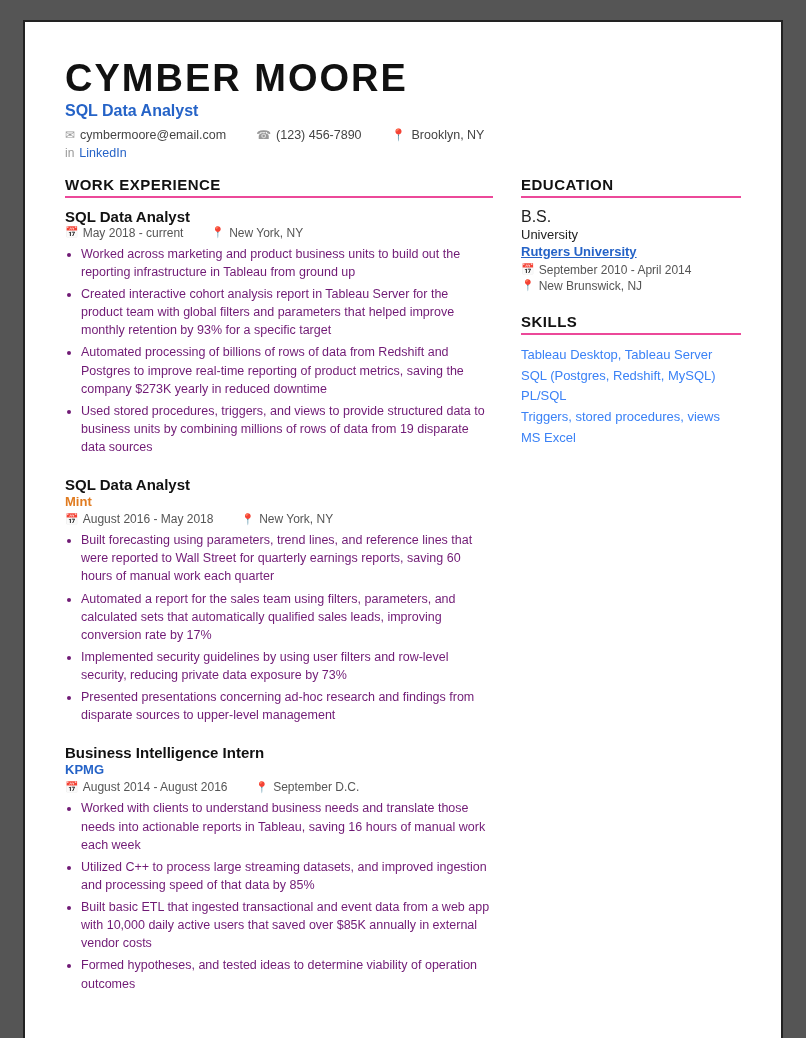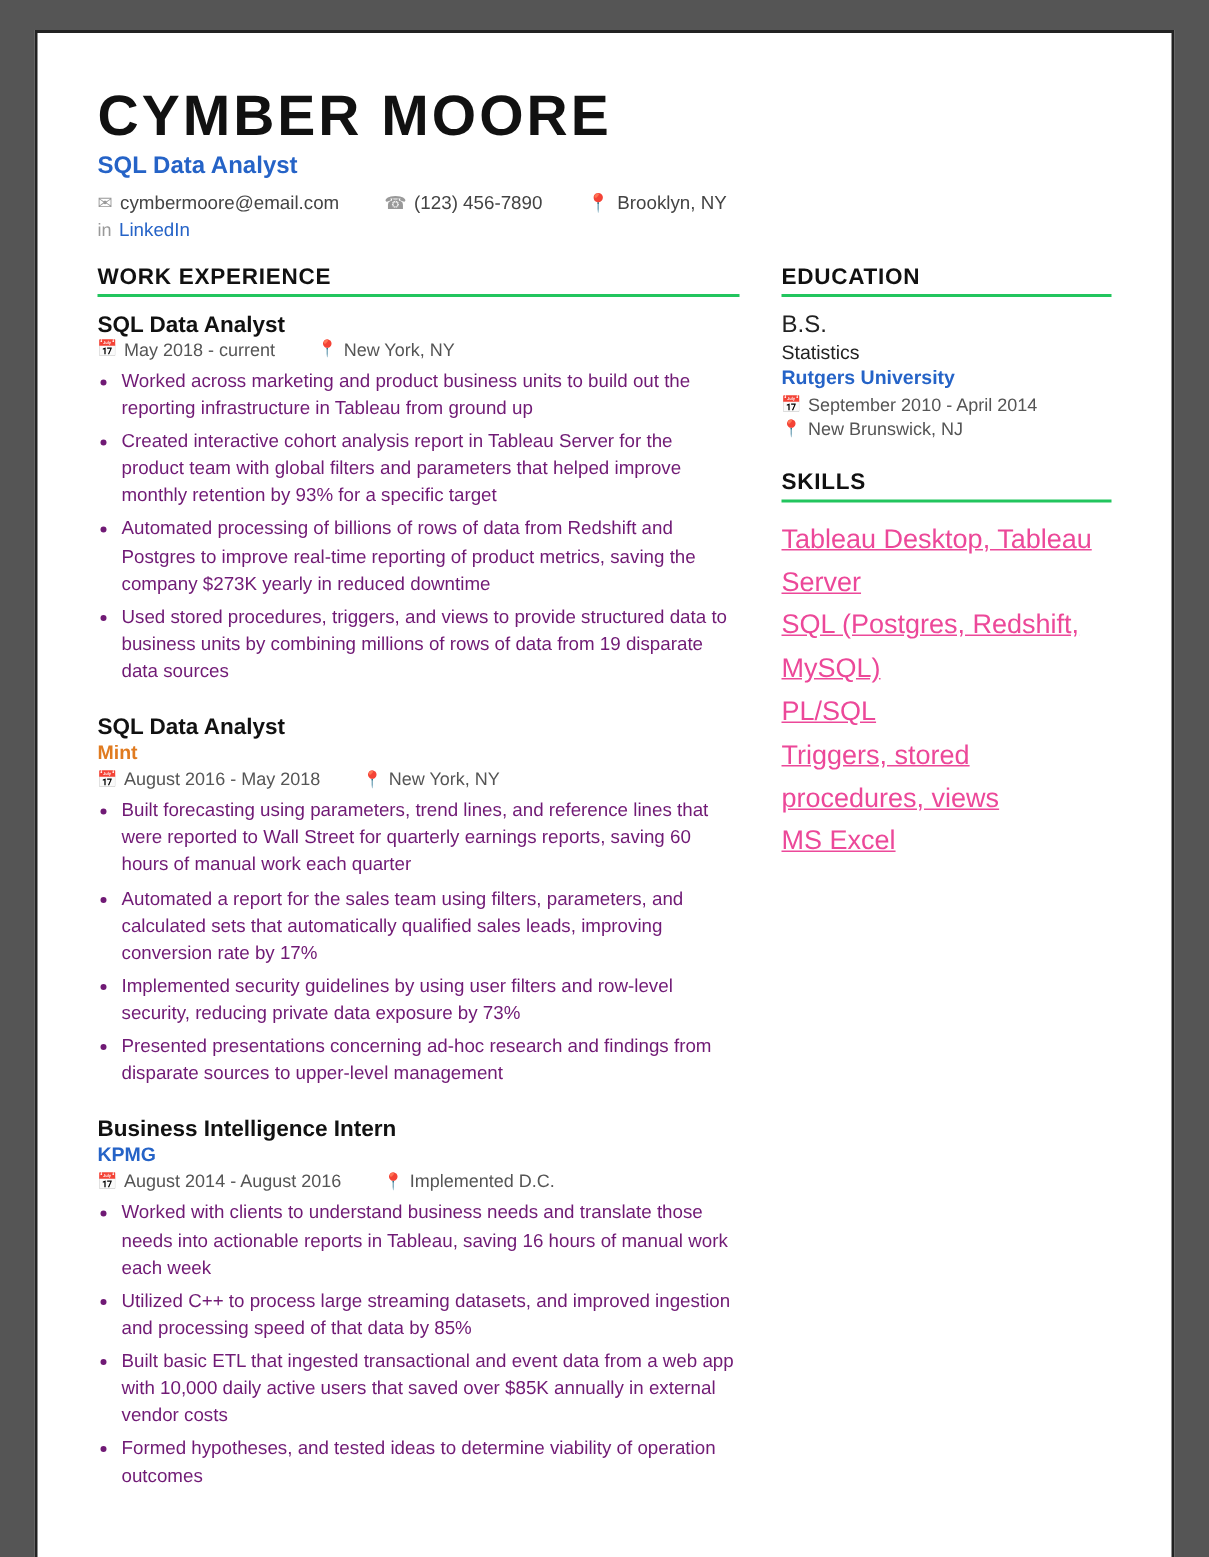--- a/index.html
+++ b/index.html
@@ -60,21 +60,21 @@
     .left-col { flex: 1 1 0; }
     .right-col { width: 220px; flex-shrink: 0; }
 
     
     .section-title {
       font-size: 15px;
       font-weight: 900;
       color: #111;
       text-transform: uppercase;
       letter-spacing: 0.5px;
-      border-bottom: 2px solid #22c55e;
+      border-bottom: 2px solid #ec4899;
       padding-bottom: 3px;
       margin-bottom: 10px;
     }
 
     
     .job { margin-bottom: 20px; }
     .job-title {
       font-size: 15px;
       font-weight: 700;
       color: #111;
@@ -110,37 +110,37 @@
     .bullet-list li { margin-bottom: 4px; }
 
     
     .edu-degree { font-size: 16px; color: #222; margin-bottom: 1px; }
     .edu-field { font-size: 13px; color: #222; margin-bottom: 2px; }
     .edu-university {
       font-size: 13px;
       font-weight: 700;
       color: #2563c7;
       margin-bottom: 4px;
+      text-decoration: underline;
     }
     .edu-meta {
       font-size: 12px;
       color: #555;
       margin-bottom: 2px;
       display: flex;
       align-items: center;
       gap: 4px;
     }
 
     
     .skills-section { margin-top: 20px; }
     .skill-item {
-      font-size: 18px;
-      color: #ec4899;
+      font-size: 13px;
+      color: #3b82f6;
       line-height: 1.6;
-      text-decoration: underline;
     }
   </style>
 </head>
 <body>
 
 <div class="resume-page">
 
   <div class="header">
     <div class="name">CYMBER  MOORE</div>
     <div class="title">SQL Data Analyst</div>
@@ -215,38 +215,38 @@
       <div class="job">
         <div class="job-title">Business Intelligence Intern</div>
         <div class="company-name blue">KPMG</div>
         <div class="job-meta">
           <div class="job-meta-item">
             <span class="meta-icon">📅</span>
             <span>August 2014 - August 2016</span>
           </div>
           <div class="job-meta-item">
             <span class="meta-icon">📍</span>
-            <span>Implemented D.C.</span>
+            <span>September D.C.</span>
           </div>
         </div>
         <ul class="bullet-list">
           <li>Worked with clients to understand business needs and translate those needs into actionable reports in Tableau, saving 16 hours of manual work each week</li>
           <li>Utilized C++ to process large streaming datasets, and improved ingestion and processing speed of that data by 85%</li>
           <li>Built basic ETL that ingested transactional and event data from a web app with 10,000 daily active users that saved over $85K annually in external vendor costs</li>
           <li>Formed hypotheses, and tested ideas to determine viability of operation outcomes</li>
         </ul>
       </div>
     </div>
 
     <div class="right-col">
 
       <div>
         <div class="section-title">EDUCATION</div>
         <div class="edu-degree">B.S.</div>
-        <div class="edu-field">Statistics</div>
+        <div class="edu-field">University</div>
         <div class="edu-university">Rutgers University</div>
         <div class="edu-meta">
           <span class="meta-icon">📅</span>
           <span>September 2010 - April 2014</span>
         </div>
         <div class="edu-meta">
           <span class="meta-icon">📍</span>
           <span>New Brunswick, NJ</span>
         </div>
       </div>

